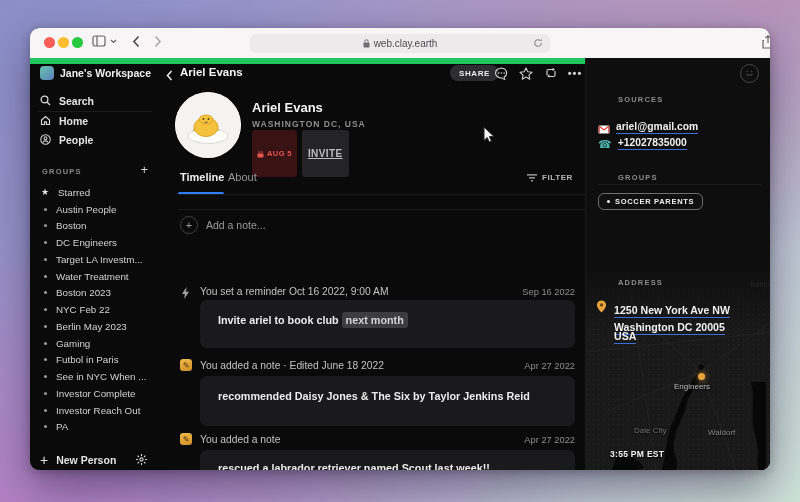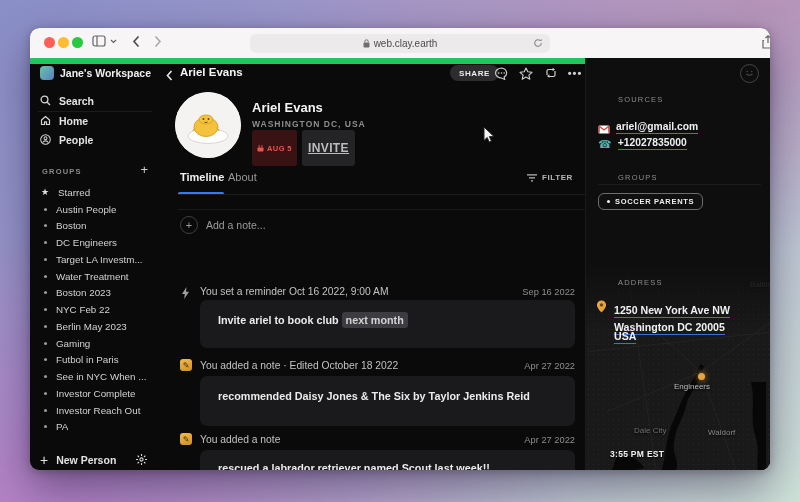--- a/index.html
+++ b/index.html
@@ -34,33 +34,33 @@
   .navrow{position:absolute;left:10px;display:flex;align-items:center;gap:8px;height:19px;color:#e3e3e3;font-size:10.5px;font-weight:bold;}
   .grouphdr{position:absolute;left:12px;top:79px;color:#8a8a8a;font-size:7.5px;font-weight:bold;letter-spacing:1.2px;}
   .glist{position:absolute;left:12px;top:96px;margin:0;padding:0;list-style:none;width:112px;}
   .glist li{height:16.75px;display:flex;align-items:center;gap:9px;color:#d2d2d2;font-size:9.8px;white-space:nowrap;overflow:hidden;}
   .bullet{width:3px;height:3px;border-radius:50%;background:#9a9a9a;flex:none;margin-left:2px;}
   
   .main{position:absolute;left:130px;top:60px;width:425px;height:382px;}
   .avatar{position:absolute;left:15px;top:4px;width:66px;height:66px;border-radius:50%;background:#f4f3f1;overflow:hidden;}
   .badge-red{background:#391314;color:#e4564e;font-size:7.5px;font-weight:bold;letter-spacing:.4px;border-radius:3px;
     padding:2px 5px;display:inline-flex;align-items:center;gap:3px;}
-  .badge-gray{background:#242427;color:#bdbdbd;font-size:12px;font-weight:bold;letter-spacing:.4px;border-radius:3px;padding:11px 6px;text-decoration:underline;}
+  .badge-gray{background:#242427;color:#bdbdbd;font-size:10px;font-weight:bold;letter-spacing:.4px;border-radius:3px;padding:18px 6px;text-decoration:underline;}
   .tab{position:absolute;top:83px;font-size:11px;font-weight:bold;}
   .divider{position:absolute;height:1px;background:#1d1d1f;}
   .ehdr{position:absolute;color:#c2c2c2;font-size:10.3px;}
   .edate{position:absolute;right:10px;color:#8d8d8d;font-size:9.3px;}
   .card{position:absolute;left:40px;width:375px;background:#1a1a1c;border-radius:7px;color:#ebebeb;font-size:10.8px;font-weight:bold;}
   .card .inner{padding:14px 18px;}
   .chip{background:#3d3d41;color:#d3d3d3;border-radius:3px;padding:2px 4px;font-weight:bold;}
   .noteic{width:12px;height:12px;border-radius:3px;background:linear-gradient(160deg,#f2bc4a,#cf8f27);
     display:flex;align-items:center;justify-content:center;font-size:8px;color:#4a3206;}
   
   .rpanel{position:absolute;left:555px;top:30px;width:185px;height:412px;background:#0e0e0f;border-left:1px solid #1a1a1b;}
-  .shdr{position:absolute;left:12px;color:#8c8c8c;font-size:7.5px;font-weight:normal;letter-spacing:1.2px;padding-left:20px;}
+  .shdr{position:absolute;left:12px;color:#8c8c8c;font-size:7.5px;font-weight:bold;letter-spacing:1.2px;padding-left:20px;}
   .linkline{border-bottom:1.5px solid #3e6fd9;padding-bottom:1px;color:#f0f0f0;font-size:10.3px;font-weight:bold;white-space:nowrap;}
   .srcrow{position:absolute;left:12px;display:flex;align-items:flex-end;gap:6px;height:14px;}
   .gpill{position:absolute;left:12px;top:135px;border:1px solid #6d6d6d;border-radius:6px;padding:3px 8px;
     display:flex;align-items:center;gap:5px;color:#efefef;font-size:7.5px;font-weight:bold;letter-spacing:.7px;background:#101011;}
   .map{position:absolute;left:0;top:204px;width:185px;height:208px;background:#191919;overflow:hidden;}
   .map .dots{position:absolute;inset:0;background-image:radial-gradient(rgba(255,255,255,.055) .5px, transparent .6px);background-size:5px 5px;}
   .map .fade{position:absolute;left:0;top:0;width:100%;height:70px;background:linear-gradient(#0e0e0f, rgba(14,14,15,0));}
   .maplabel{position:absolute;color:#8b8b8b;font-size:8px;text-shadow:0 1px 2px #000;}
   .addr{position:absolute;left:28px;width:150px;}
   .addr .linkline{font-size:10.6px;}
@@ -326,21 +326,21 @@
       <svg width="9" height="12" viewBox="0 0 9 12">
           <path d="M5.5 0L1 7h2.8L3.2 12 8 4.8H5z" fill="#9f9f9f"></path>
         </svg>
     </div>
     <div class="edate" style="top:199px;">Sep 16 2022</div>
     <div class="card" style="top:212px;height:48px;">
       <div class="inner"><span>Invite ariel to book club</span> <span class="chip">next month</span></div>
     </div>
 
     <div class="r noteic" style="left:20px;top:271px;">✎</div>
-    <div class="ehdr" style="left:40px;top:272px;">You added a note · Edited October 18 2022</div>
+    <div class="ehdr" style="left:40px;top:272px;">You added a note · Edited June 18 2022</div>
     <div class="edate" style="top:273px;">Apr 27 2022</div>
     <div class="card" style="top:288px;height:50px;">
       <div class="inner">recommended Daisy Jones &amp; The Six by Taylor Jenkins Reid</div>
     </div>
 
     <div class="r noteic" style="left:20px;top:345px;">✎</div>
     <div class="ehdr" style="left:40px;top:346px;">You added a note</div>
     <div class="edate" style="top:347px;">Apr 27 2022</div>
     <div class="card" style="top:362px;height:70px;">
       <div class="inner" style="padding-top:12px;">rescued a labrador retriever named Scout last week!!</div>

